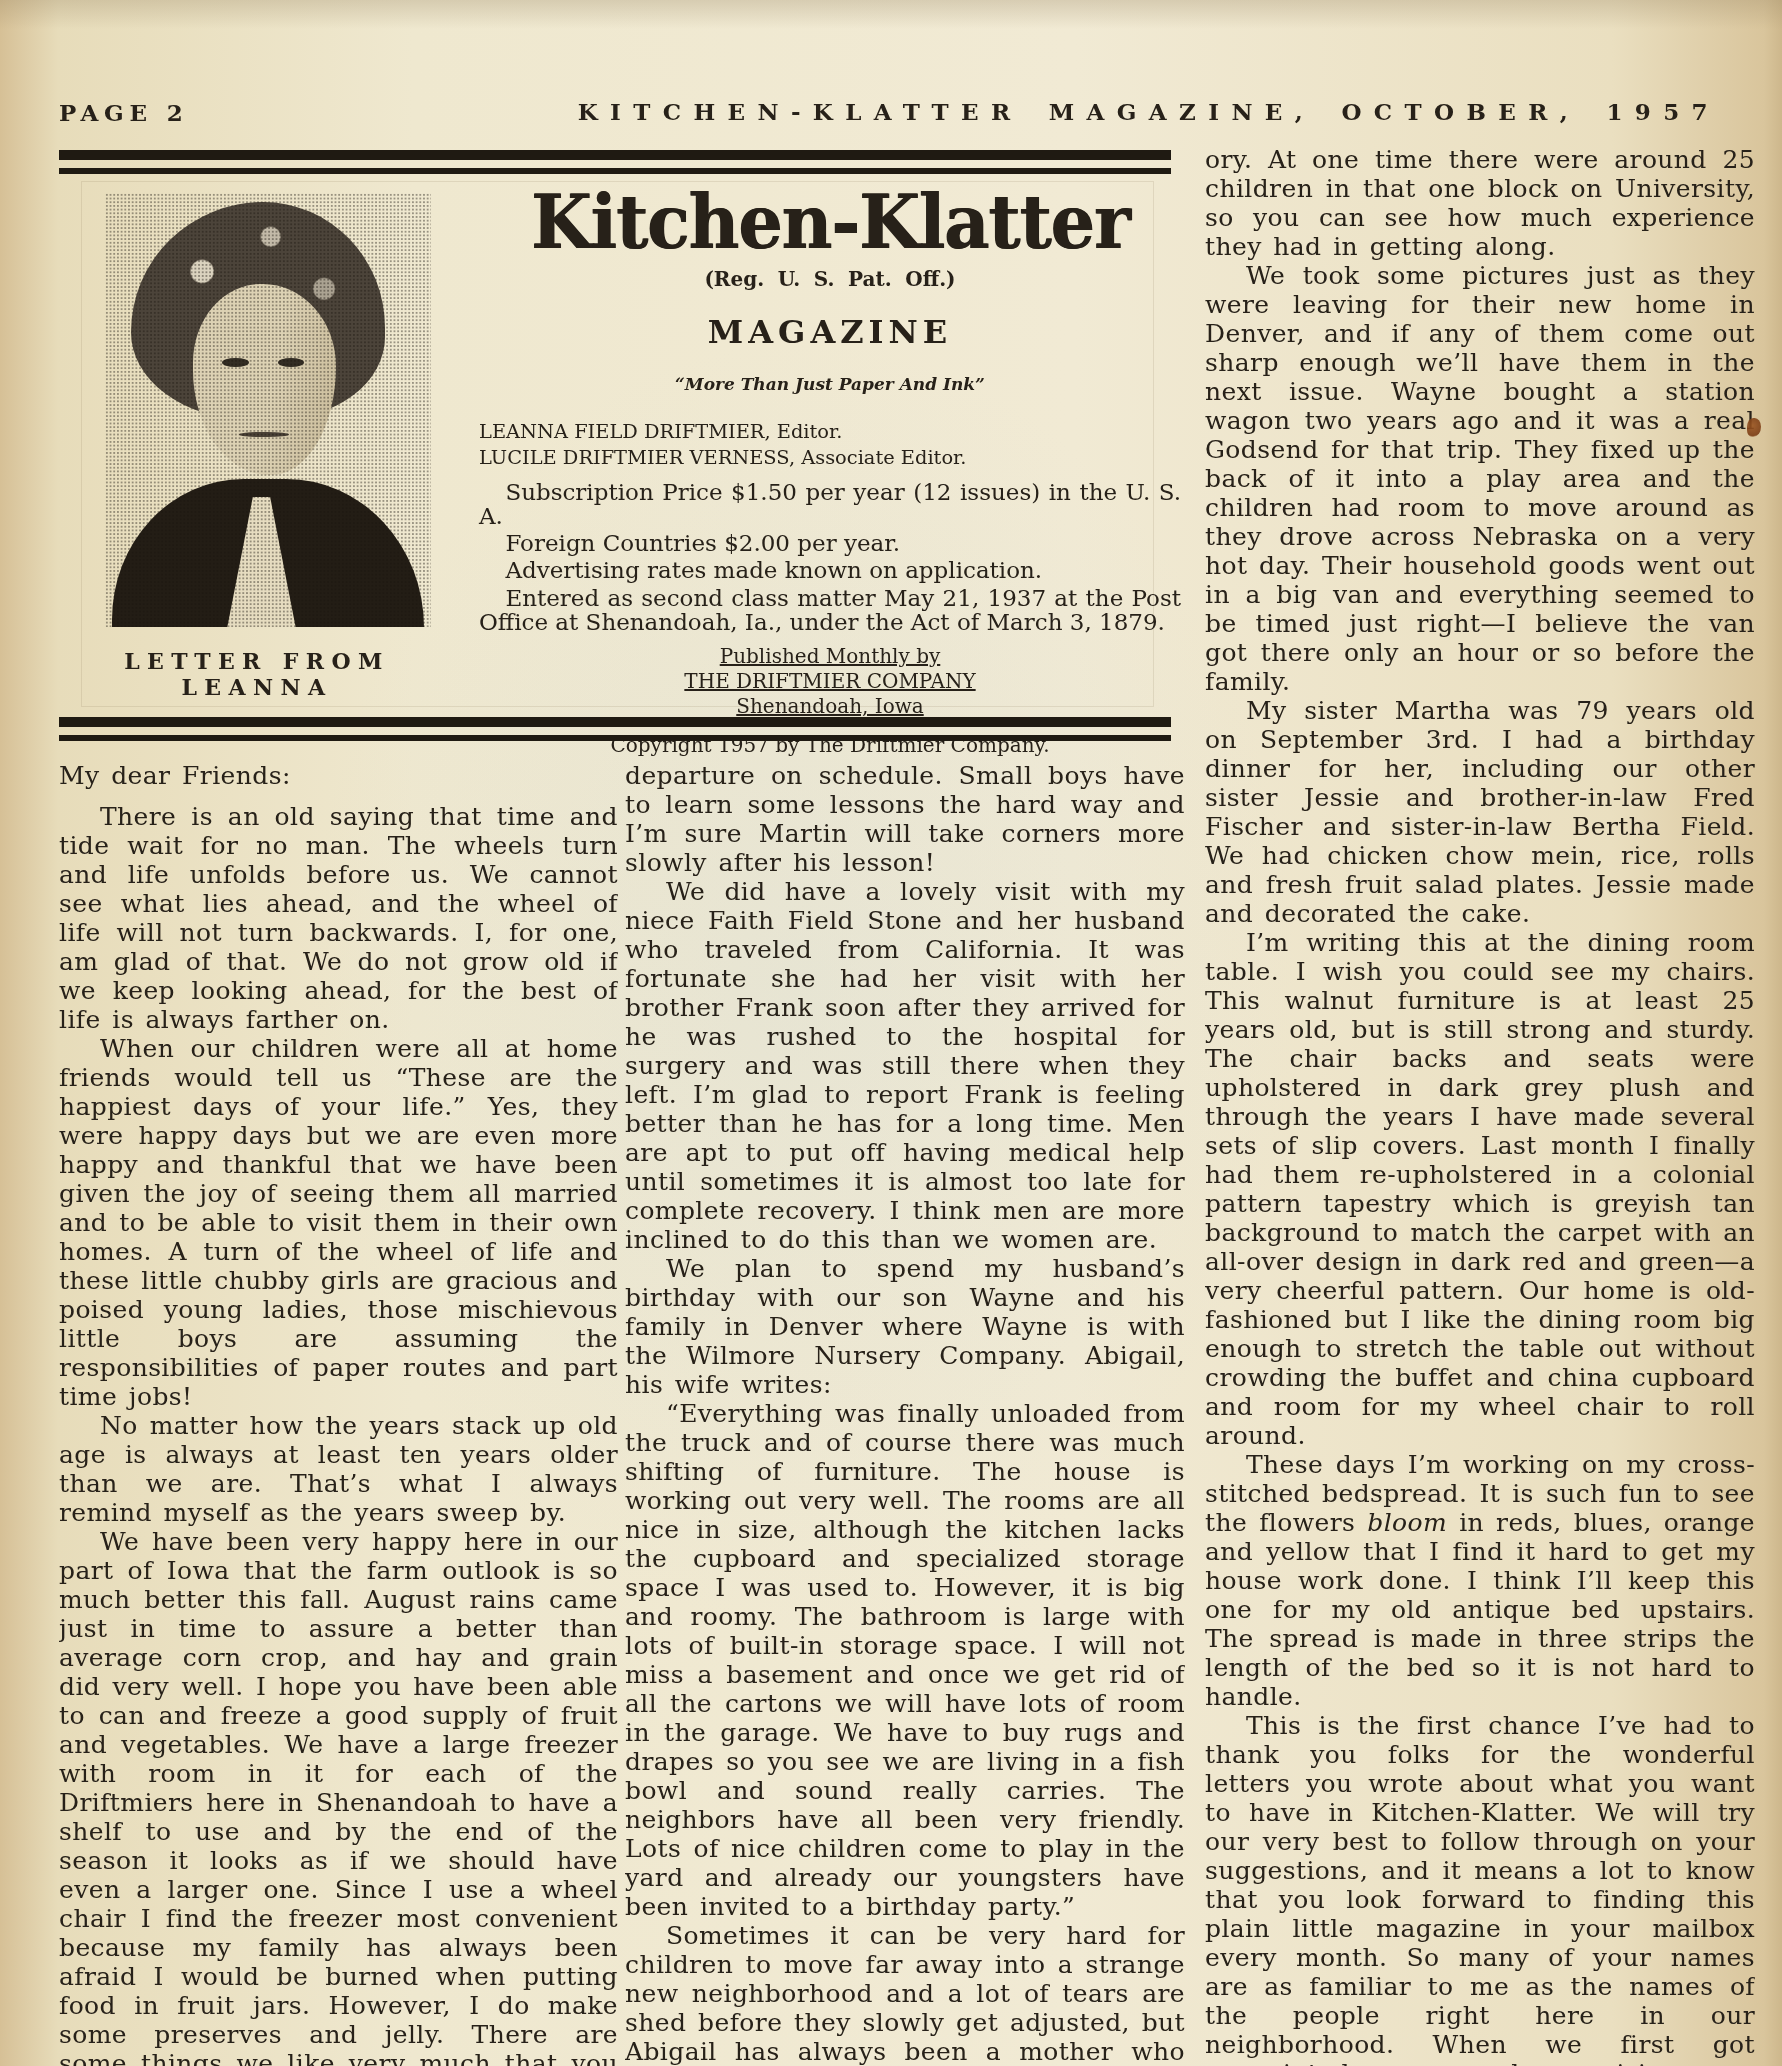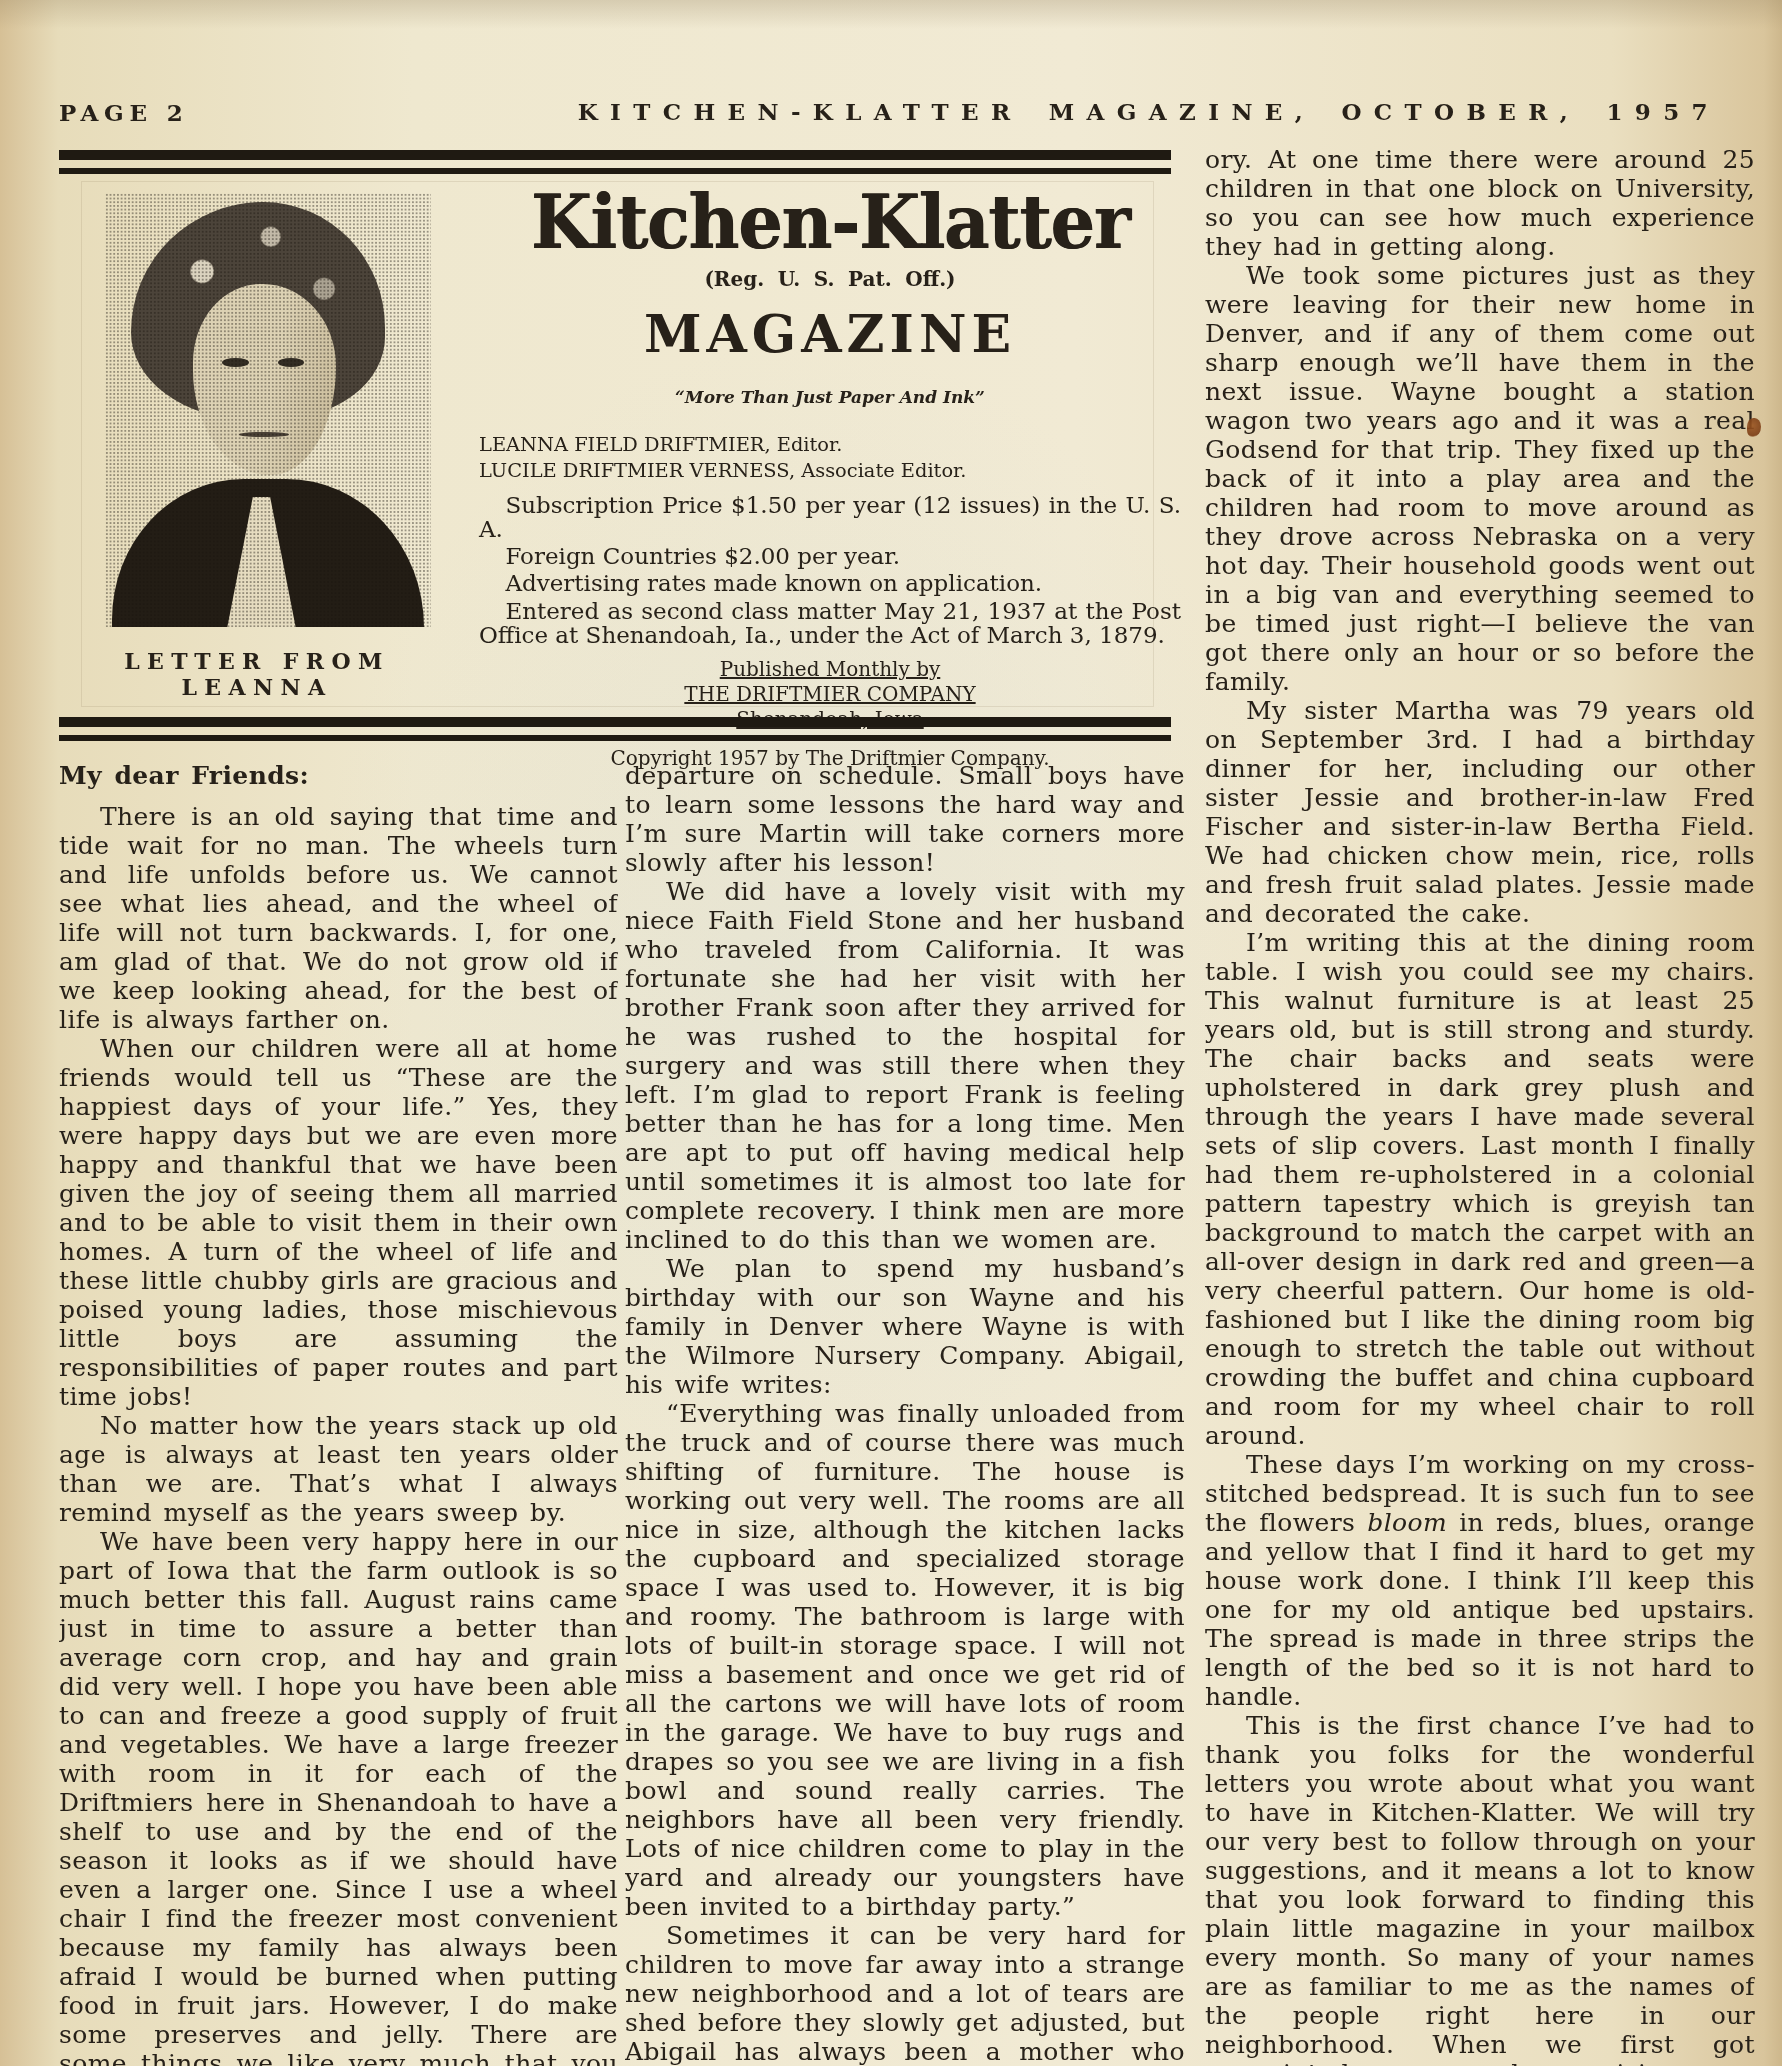--- a/index.html
+++ b/index.html
@@ -52,39 +52,39 @@
     background-image: radial-gradient(rgba(25,20,14,.4) 0.7px, rgba(25,20,14,0) 1px);
     background-size: 3.7px 3.7px; }
   .photo-caption { position:absolute; left:71px; top:648px; width:372px; text-align:center;
     font-size:22px; font-weight:bold; letter-spacing:7.4px; }
 
   
   .mast { position:absolute; left:479px; top:183px; width:702px; text-align:center; }
   .mast-title { font-size:70px; font-weight:bold; letter-spacing:-1.2px; line-height:1.02;
     transform: scaleY(1.08); transform-origin: top; text-shadow: 0.8px 0 0 currentColor; }
   .mast-reg { margin-top:12.4px; font-size:20px; font-weight:bold; word-spacing:6.6px; }
-  .mast-word { margin-top:12px; font-size:52px; font-weight:bold; letter-spacing:5px; }
+  .mast-word { margin-top:22px; font-size:32px; font-weight:bold; letter-spacing:5px; }
   .mast-tagline { margin-top:23px; font-size:17px; font-weight:bold; font-style:italic; }
   .mast-editors { margin-top:25px; text-align:left; font-size:19.4px; line-height:26px; }
   .ed-line { margin:0; }
   .mast-info { margin-top:9px; text-align:left; font-size:23px; line-height:24px; }
   .info-line { margin:0 0 3.3px; text-indent:26.4px; text-align:justify; }
   .mast-pub { margin-top:10px; font-size:20px; line-height:25px; }
   .pub-line { margin:0;text-decoration:underline; }
   .mast-copy { margin-top:14px; font-size:20px; }
 
   
   .col { position:absolute; font-size:25px; line-height:29px; text-align:justify;
          letter-spacing:0.4px; word-spacing:3.3px; overflow:hidden; }
   .col1 { left:59px;  top:761px; width:559px; height:1818px; }
   .col2 { left:625px; top:761px; width:560px; height:1818px; }
   .col3 { left:1205px; top:145px;  width:550px; height:2442px; }
   .col p { margin:0; text-indent:41px; }
   .col p.cont { text-indent:0; }
-  .salutation { text-indent:0 !important; margin:0 0 12.4px 0 !important;font-weight:bold; }
+  .salutation { text-indent:0 !important; margin:0 0 12.4px 0 !important; }
 
   .stain { position:absolute; left:1747px; top:418px; width:14px; height:19px;
     border-radius:50% 50% 60% 40%; opacity:.9;
     background: radial-gradient(circle at 40% 40%, #9a5522, #7a3c14 70%, rgba(122,60,20,0) 85%); }
 </style>
 </head>
 <body>
 
 <div class="page">
 

